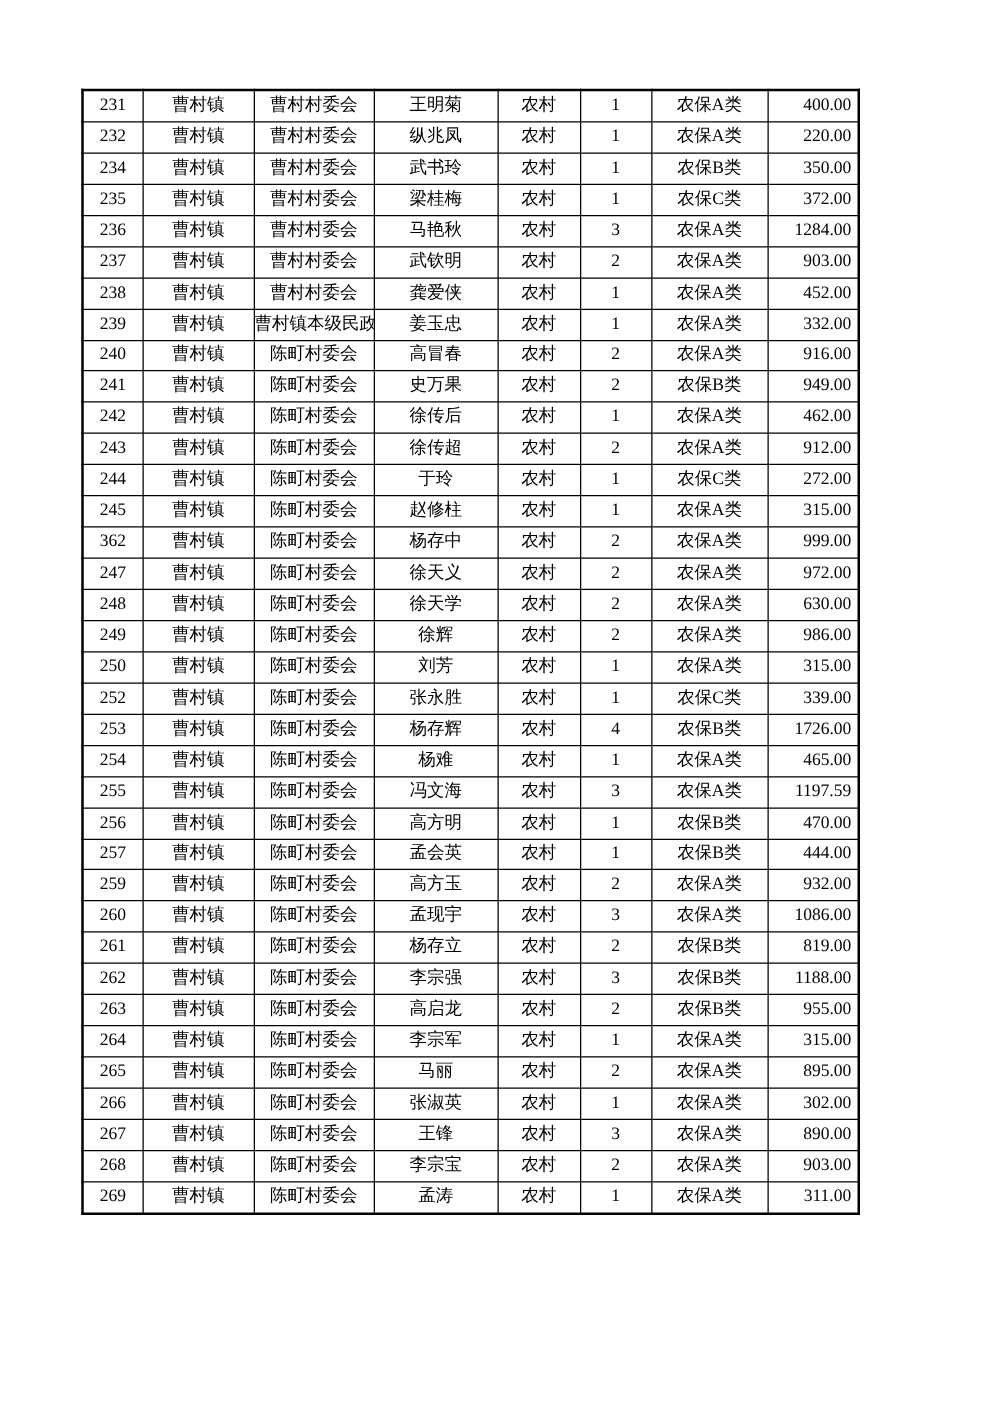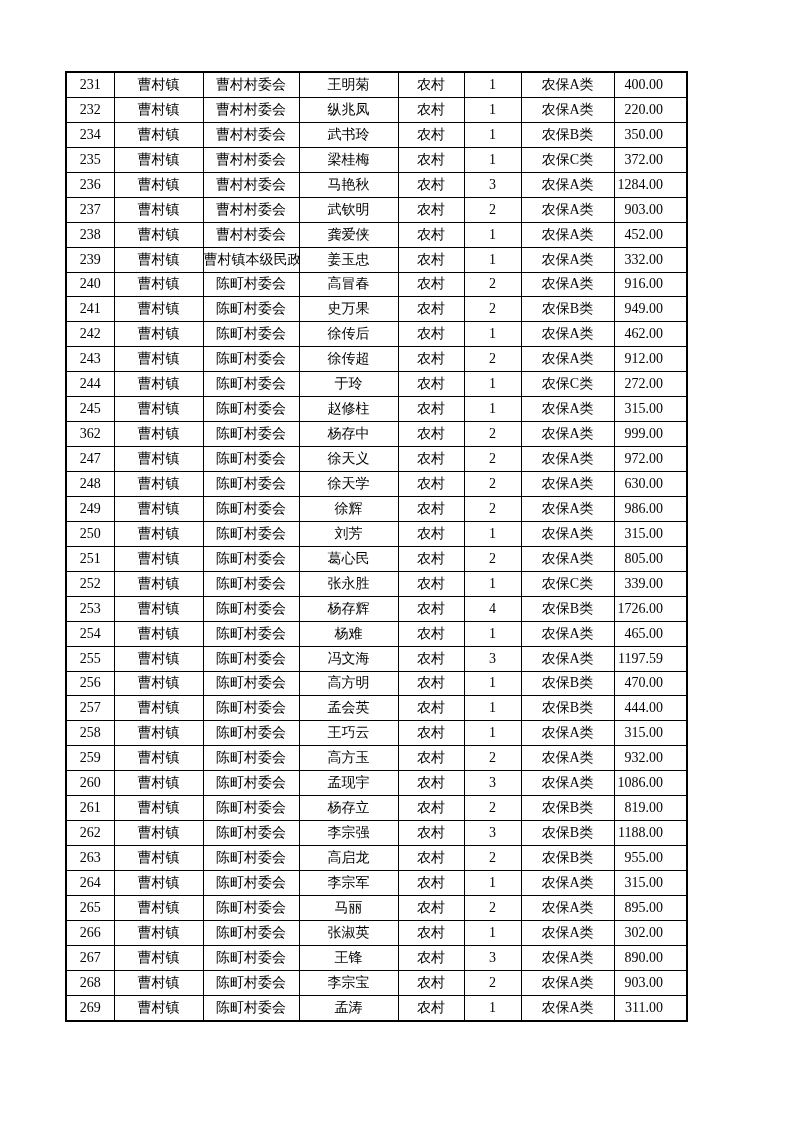--- a/index.html
+++ b/index.html
@@ -31,21 +31,21 @@
     padding: 0;
     font-size: 14px;
     line-height: 1;
     text-align: center;
     vertical-align: middle;
     white-space: nowrap;
     overflow: hidden;
   }
   table.roster td.amt {
     text-align: right;
-    padding-right: 23px;
+    padding-right: 5px;
   }
   col.c-seq      { width: 48px; }
   col.c-town     { width: 89px; }
   col.c-unit     { width: 96px; }
   col.c-name     { width: 99px; }
   col.c-type     { width: 66px; }
   col.c-count    { width: 57px; }
   col.c-category { width: 93px; }
   col.c-amount   { width: 73px; }
 </style>
@@ -249,30 +249,20 @@
           <td>250</td>
           <td>曹村镇</td>
           <td>陈町村委会</td>
           <td>刘芳</td>
           <td>农村</td>
           <td>1</td>
           <td>农保A类</td>
           <td class="amt">315.00</td>
         </tr>
         <tr>
-          <td>251</td>
-          <td>曹村镇</td>
-          <td>陈町村委会</td>
-          <td>葛心民</td>
-          <td>农村</td>
-          <td>2</td>
-          <td>农保A类</td>
-          <td class="amt">805.00</td>
-        </tr>
-        <tr>
           <td>252</td>
           <td>曹村镇</td>
           <td>陈町村委会</td>
           <td>张永胜</td>
           <td>农村</td>
           <td>1</td>
           <td>农保C类</td>
           <td class="amt">339.00</td>
         </tr>
         <tr>
@@ -317,30 +307,20 @@
         </tr>
         <tr>
           <td>257</td>
           <td>曹村镇</td>
           <td>陈町村委会</td>
           <td>孟会英</td>
           <td>农村</td>
           <td>1</td>
           <td>农保B类</td>
           <td class="amt">444.00</td>
-        </tr>
-        <tr>
-          <td>258</td>
-          <td>曹村镇</td>
-          <td>陈町村委会</td>
-          <td>王巧云</td>
-          <td>农村</td>
-          <td>1</td>
-          <td>农保A类</td>
-          <td class="amt">315.00</td>
         </tr>
         <tr>
           <td>259</td>
           <td>曹村镇</td>
           <td>陈町村委会</td>
           <td>高方玉</td>
           <td>农村</td>
           <td>2</td>
           <td>农保A类</td>
           <td class="amt">932.00</td>

